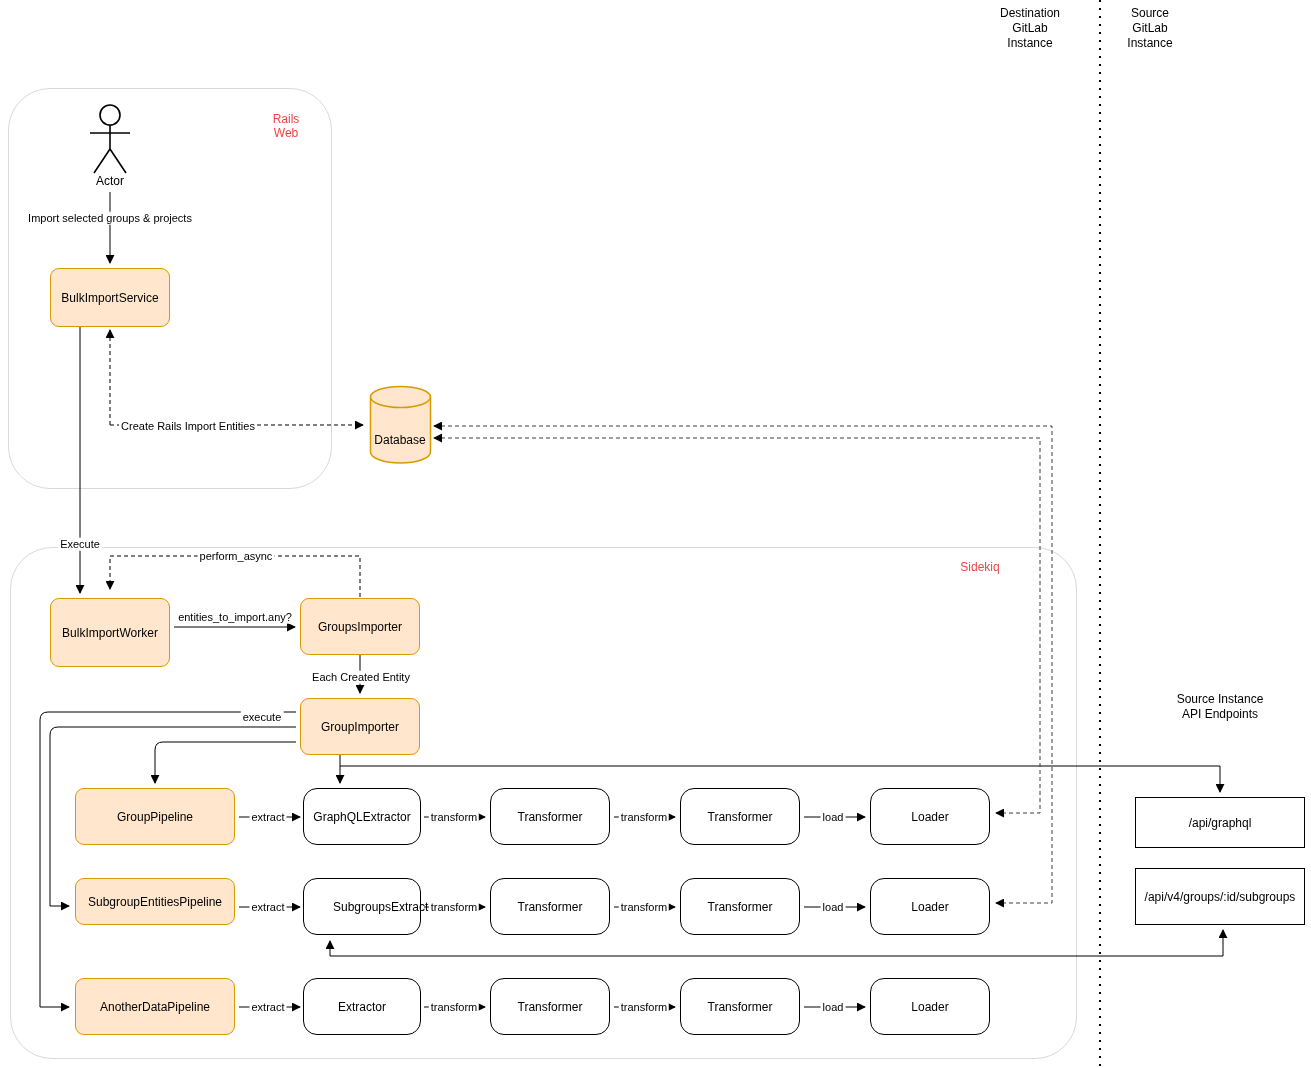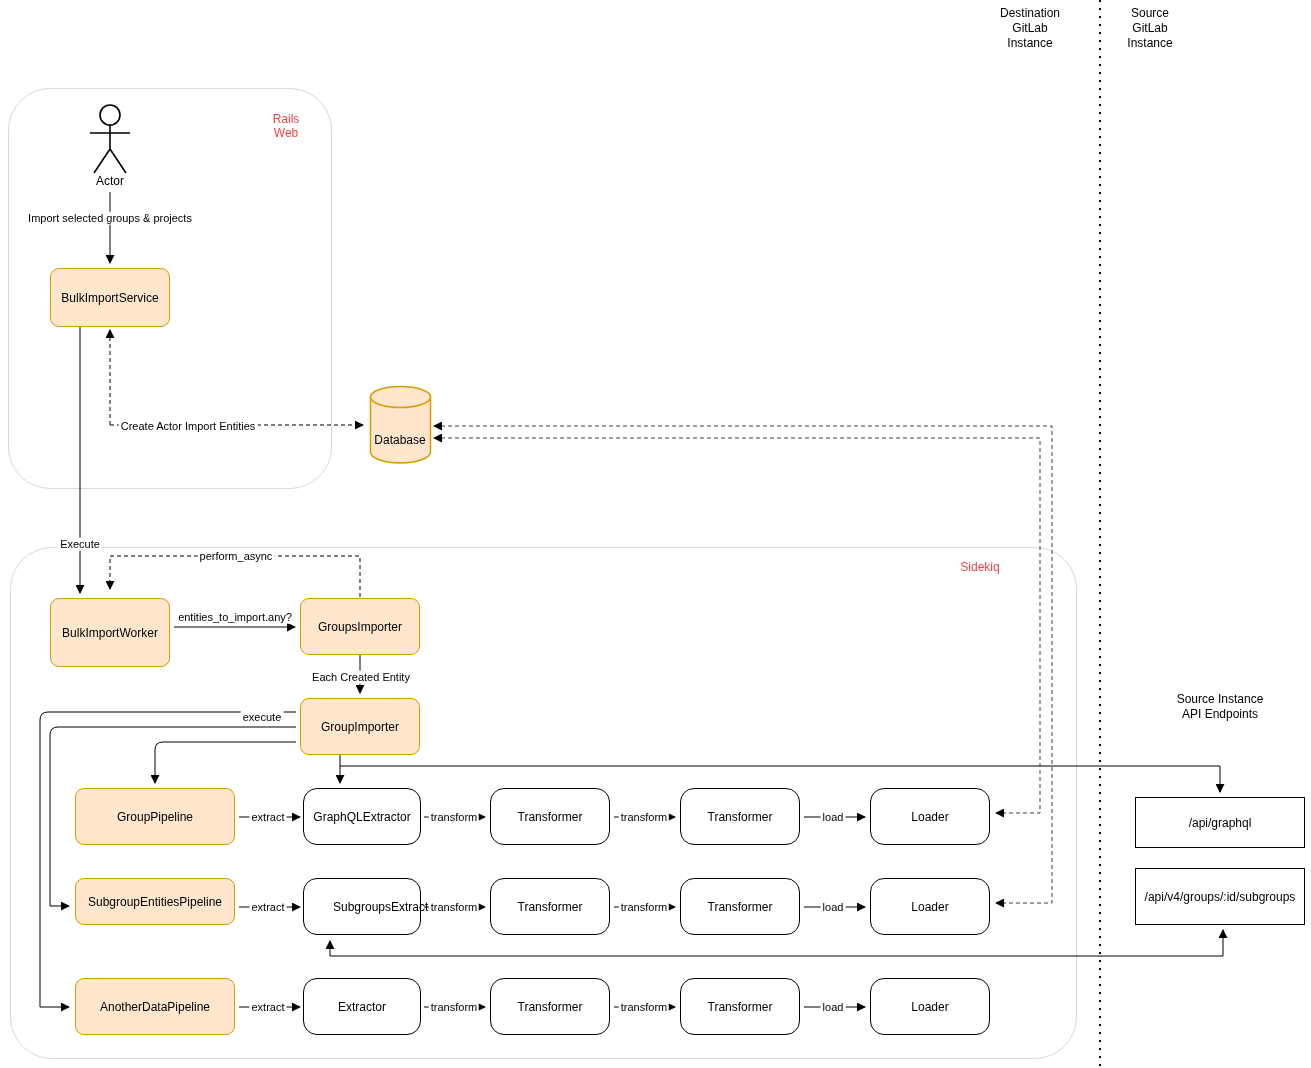--- a/index.html
+++ b/index.html
@@ -138,21 +138,21 @@
   <div class="node white" style="left:303px;top:978px;width:118px;height:57px;">Extractor</div>
   <div class="node white" style="left:490px;top:978px;width:120px;height:57px;">Transformer</div>
   <div class="node white" style="left:680px;top:978px;width:120px;height:57px;">Transformer</div>
   <div class="node white" style="left:870px;top:978px;width:120px;height:57px;">Loader</div>
 
   <div class="node endpoint" style="left:1135px;top:797px;width:170px;height:51px;">/api/graphql</div>
   <div class="node endpoint" style="left:1135px;top:868px;width:170px;height:57px;">/api/v4/groups/:id/subgroups</div>
 
   <div class="edge-label" style="left:110px;top:218px;">Import selected groups &amp; projects</div>
   <div class="edge-label" style="left:80px;top:544px;">Execute</div>
-  <div class="edge-label" style="left:188px;top:426px;">Create Actor Import Entities</div>
+  <div class="edge-label" style="left:188px;top:426px;">Create Rails Import Entities</div>
   <div class="edge-label" style="left:236px;top:556px;">perform_async</div>
   <div class="edge-label" style="left:235px;top:617px;">entities_to_import.any?</div>
   <div class="edge-label" style="left:361px;top:677px;">Each Created Entity</div>
   <div class="edge-label" style="left:262px;top:717px;">execute</div>
 
   <div class="edge-label" style="left:268px;top:817px;">extract</div>
   <div class="edge-label" style="left:454px;top:817px;">transform</div>
   <div class="edge-label" style="left:644px;top:817px;">transform</div>
   <div class="edge-label" style="left:833px;top:817px;">load</div>
 

